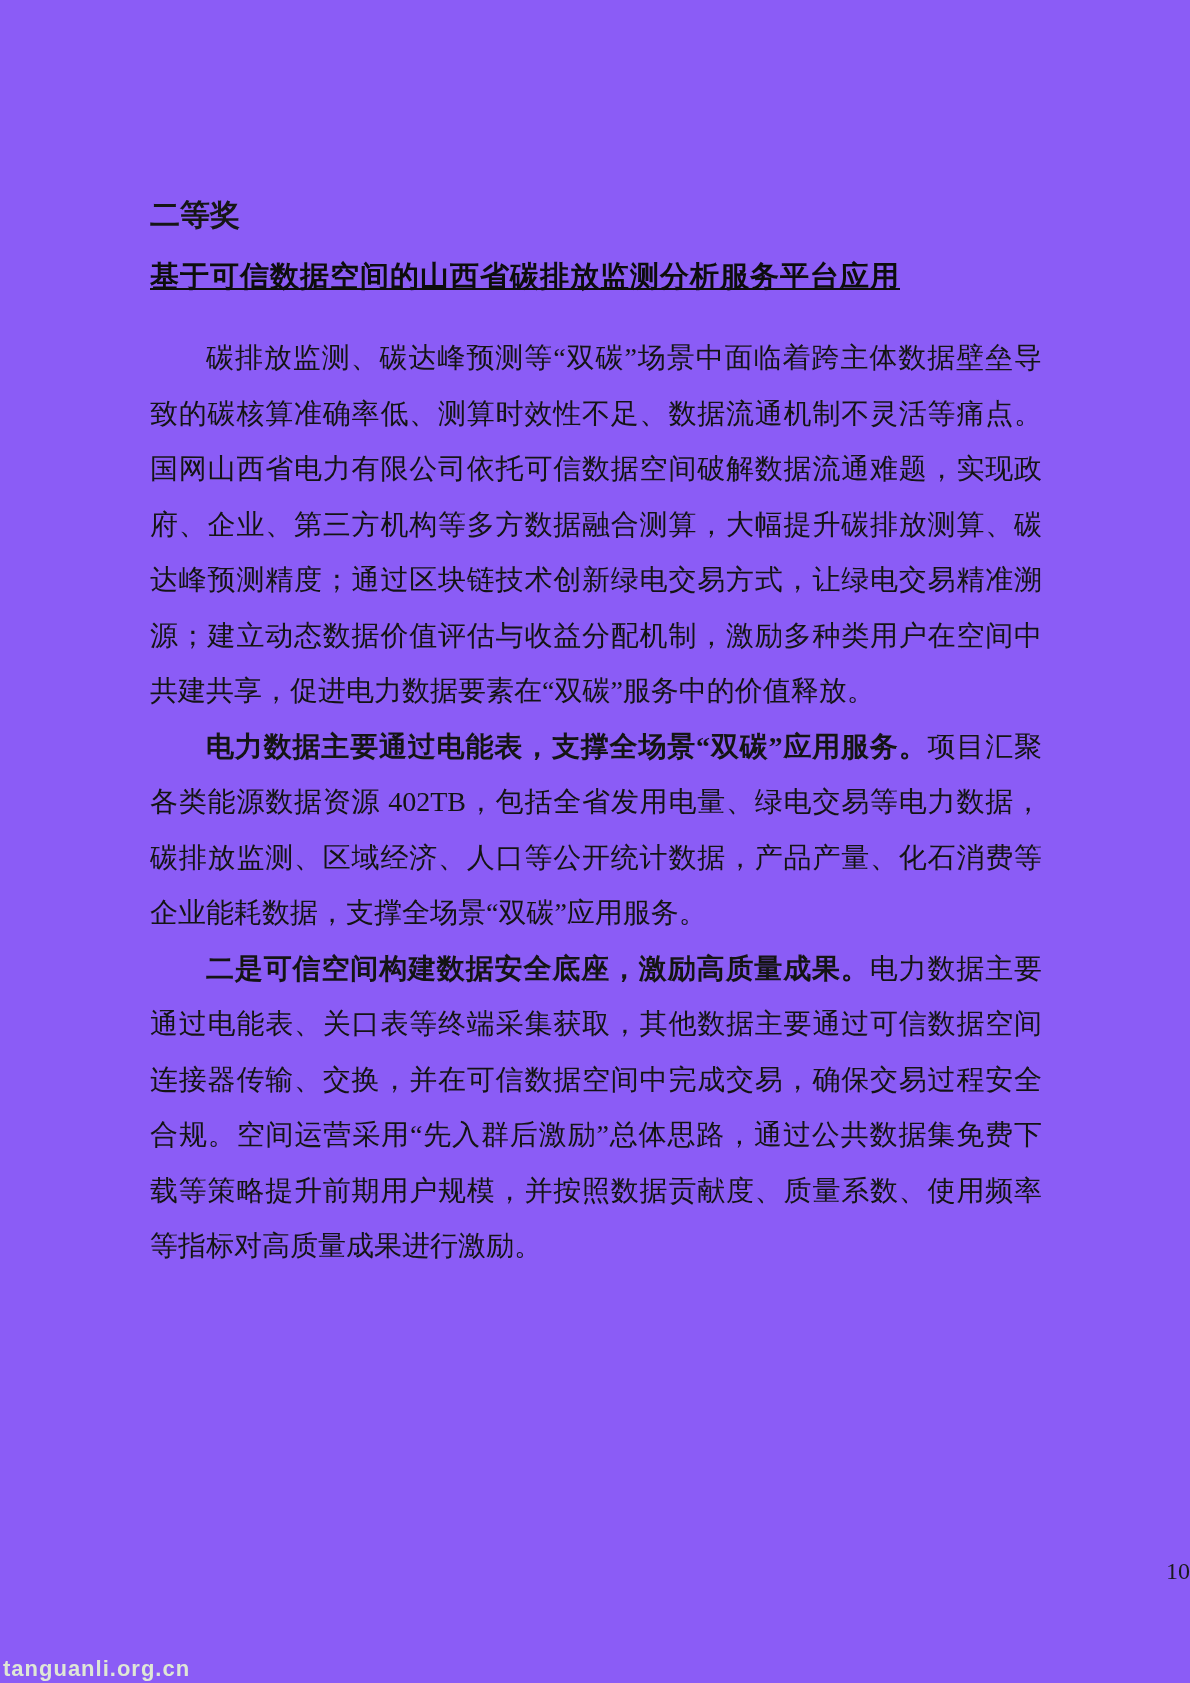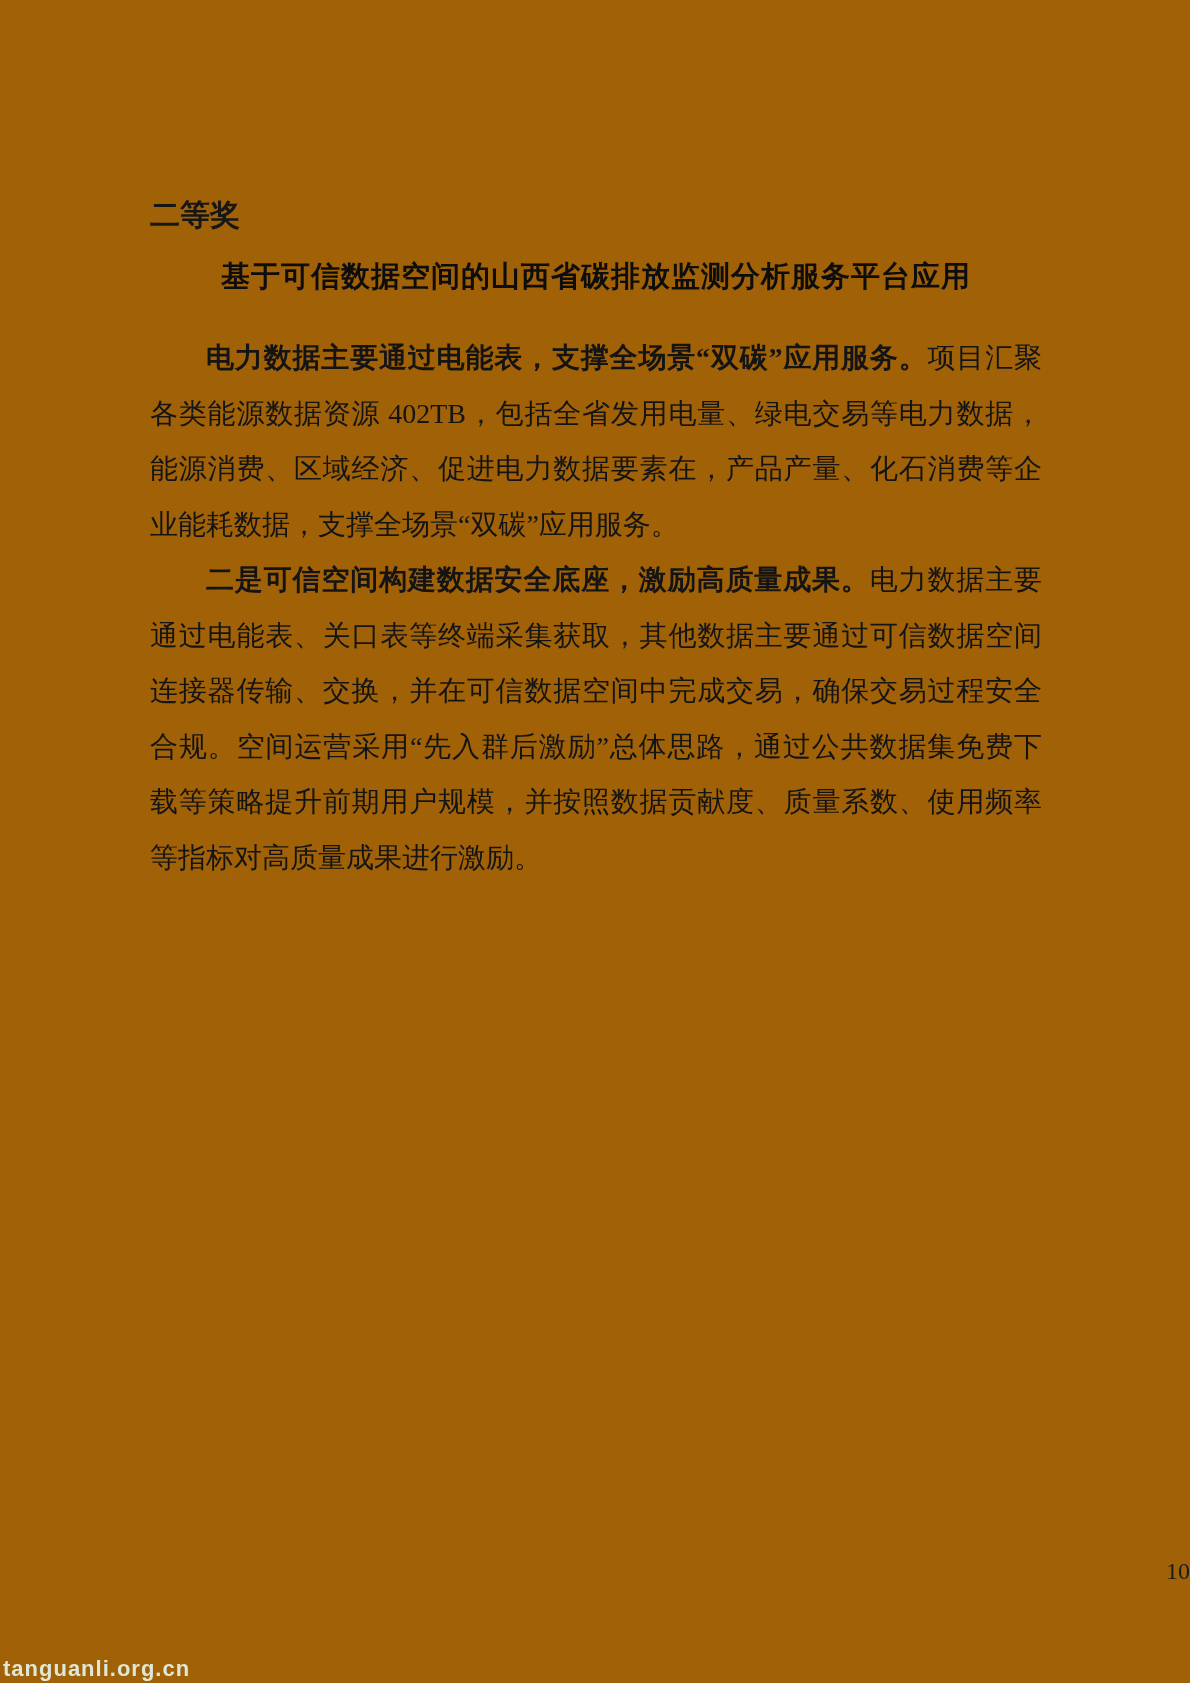--- a/index.html
+++ b/index.html
@@ -1,47 +1,48 @@
 <!DOCTYPE html>
 <html lang="zh"><head>
 <meta charset="utf-8">
 <style>
   html, body { margin: 0; padding: 0; background: #ffffff; }
   .doc-page {
     position: relative;
     width: 1190px;
     height: 1683px;
-    background: #a16207;
+    background: #8b5cf6;
     overflow: hidden;
     font-family: "Liberation Serif", "DejaVu Serif", serif;
     color: #111111;
   }
   .content {
     position: absolute;
     left: 150px;
     right: 148px;
     top: 196px;
   }
   .award-heading {
     margin: 0;
     font-family: "Liberation Sans", "DejaVu Sans", sans-serif;
     font-weight: bold;
     font-size: 30px;
     line-height: 38px;
     color: #161616;
   }
   .doc-title {
     margin: 22px 0 0 0;
-    text-align: center;
+    text-align: left;
     font-family: "Liberation Serif", "DejaVu Serif", serif;
     font-weight: bold;
     font-size: 29px;
     line-height: 40px;
     color: #0d0d0d;
     letter-spacing: 1px;
+    text-decoration: underline;
   }
   .body-text {
     margin-top: 34px;
     font-size: 28px;
     line-height: 55.5px;
     text-align: justify;
     text-justify: inter-character;
     color: #141414;
   }
   .body-text p {
@@ -72,21 +73,22 @@
   }
 </style>
 </head>
 <body>
 
 <div class="doc-page">
   <div class="content">
     <h2 class="award-heading">二等奖</h2>
     <h1 class="doc-title">基于可信数据空间的山西省碳排放监测分析服务平台应用</h1>
     <div class="body-text">
-        <p><span class="lead-bold">电力数据主要通过电能表，支撑全场景“双碳”应用服务。</span><span>项目汇聚各类能源数据资源 402TB，包括全省发用电量、绿电交易等电力数据，能源消费、区域经济、促进电力数据要素在，产品产量、化石消费等企业能耗数据，支撑全场景“双碳”应用服务。</span></p>
+        <p><span>碳排放监测、碳达峰预测等“双碳”场景中面临着跨主体数据壁垒导致的碳核算准确率低、测算时效性不足、数据流通机制不灵活等痛点。国网山西省电力有限公司依托可信数据空间破解数据流通难题，实现政府、企业、第三方机构等多方数据融合测算，大幅提升碳排放测算、碳达峰预测精度；通过区块链技术创新绿电交易方式，让绿电交易精准溯源；建立动态数据价值评估与收益分配机制，激励多种类用户在空间中共建共享，促进电力数据要素在“双碳”服务中的价值释放。</span></p>
+        <p><span class="lead-bold">电力数据主要通过电能表，支撑全场景“双碳”应用服务。</span><span>项目汇聚各类能源数据资源 402TB，包括全省发用电量、绿电交易等电力数据，碳排放监测、区域经济、人口等公开统计数据，产品产量、化石消费等企业能耗数据，支撑全场景“双碳”应用服务。</span></p>
         <p><span class="lead-bold">二是可信空间构建数据安全底座，激励高质量成果。</span><span>电力数据主要通过电能表、关口表等终端采集获取，其他数据主要通过可信数据空间连接器传输、交换，并在可信数据空间中完成交易，确保交易过程安全合规。空间运营采用“先入群后激励”总体思路，通过公共数据集免费下载等策略提升前期用户规模，并按照数据贡献度、质量系数、使用频率等指标对高质量成果进行激励。</span></p>
       </div>
   </div>
 
   <div class="page-number">10</div>
 
   <div class="watermark">tanguanli.org.cn</div>
 </div>
 
 </body></html>

